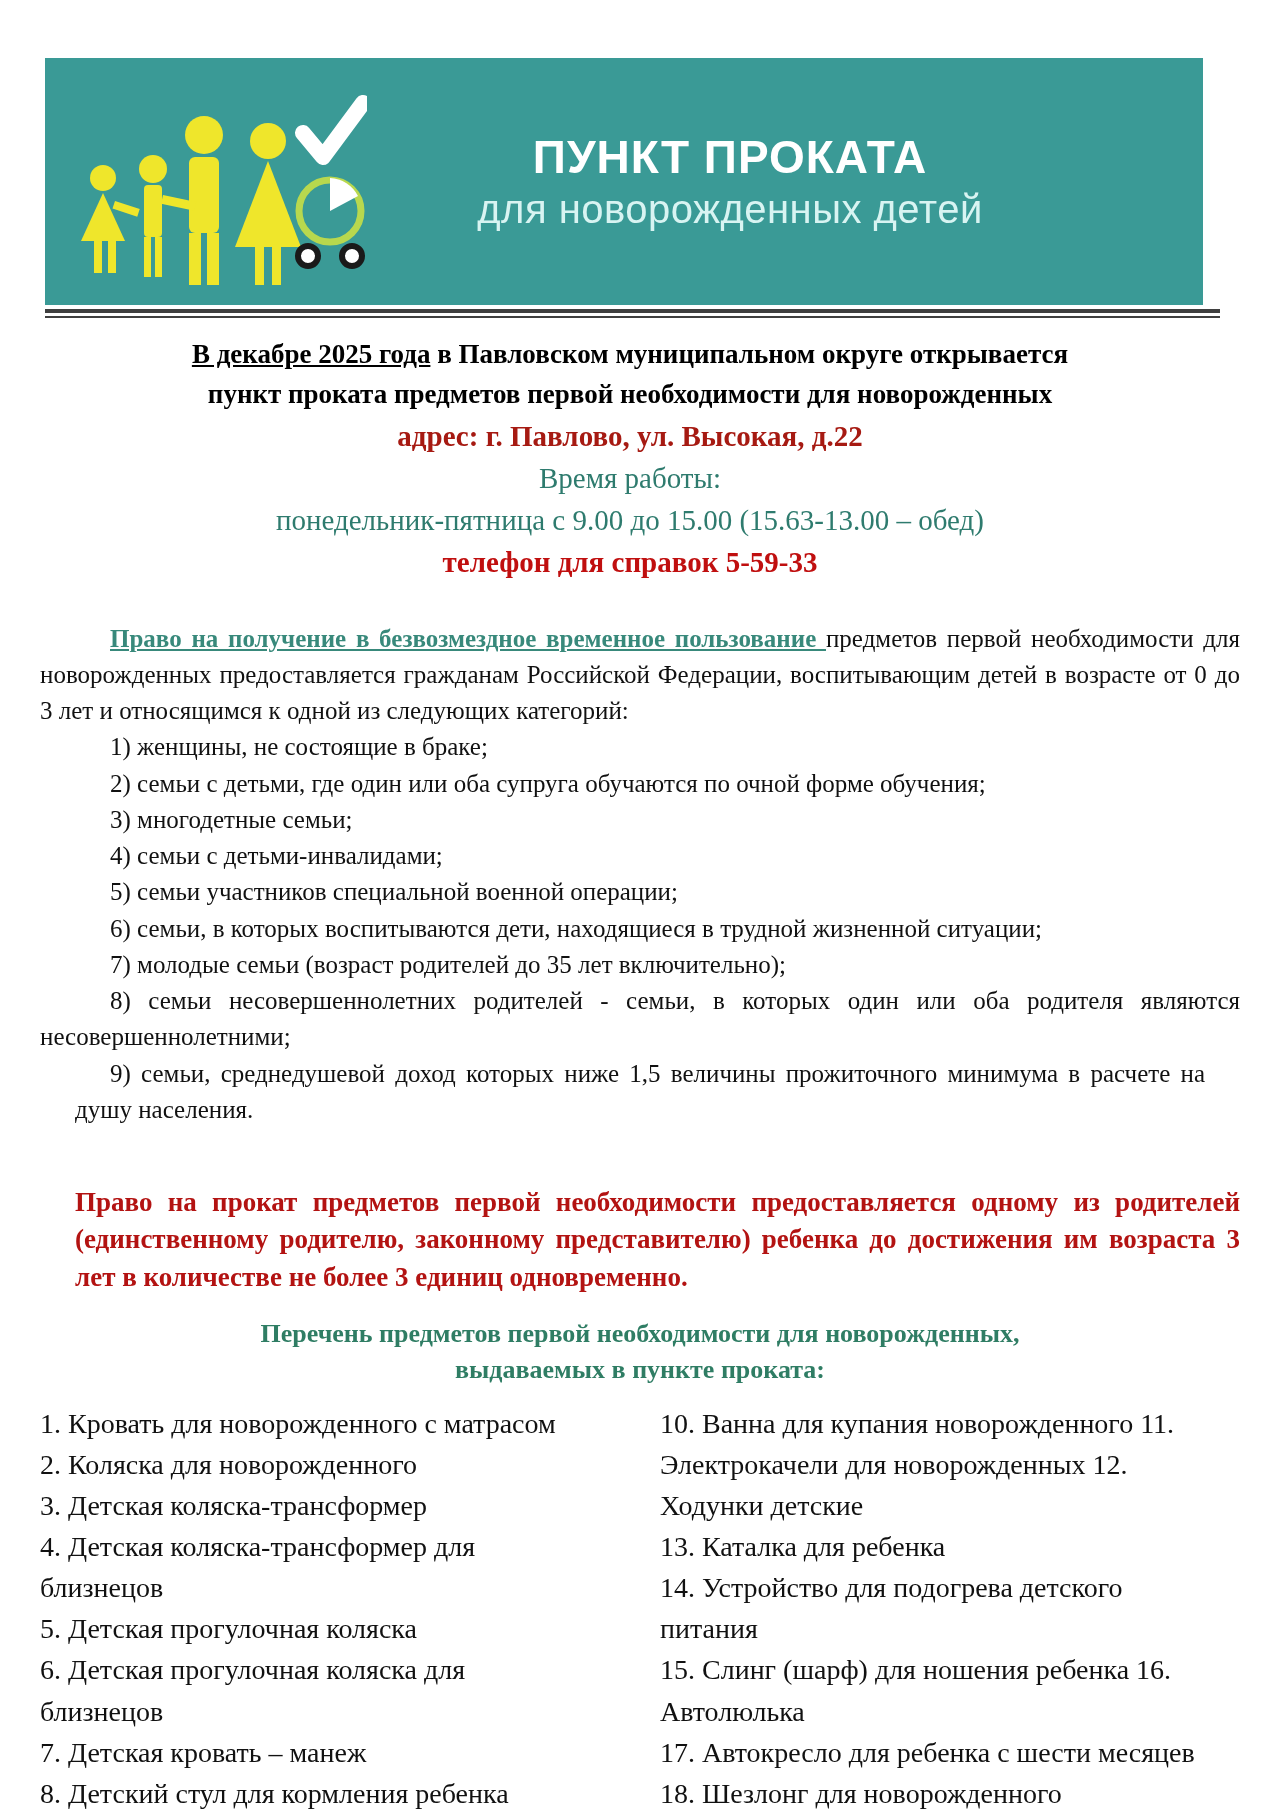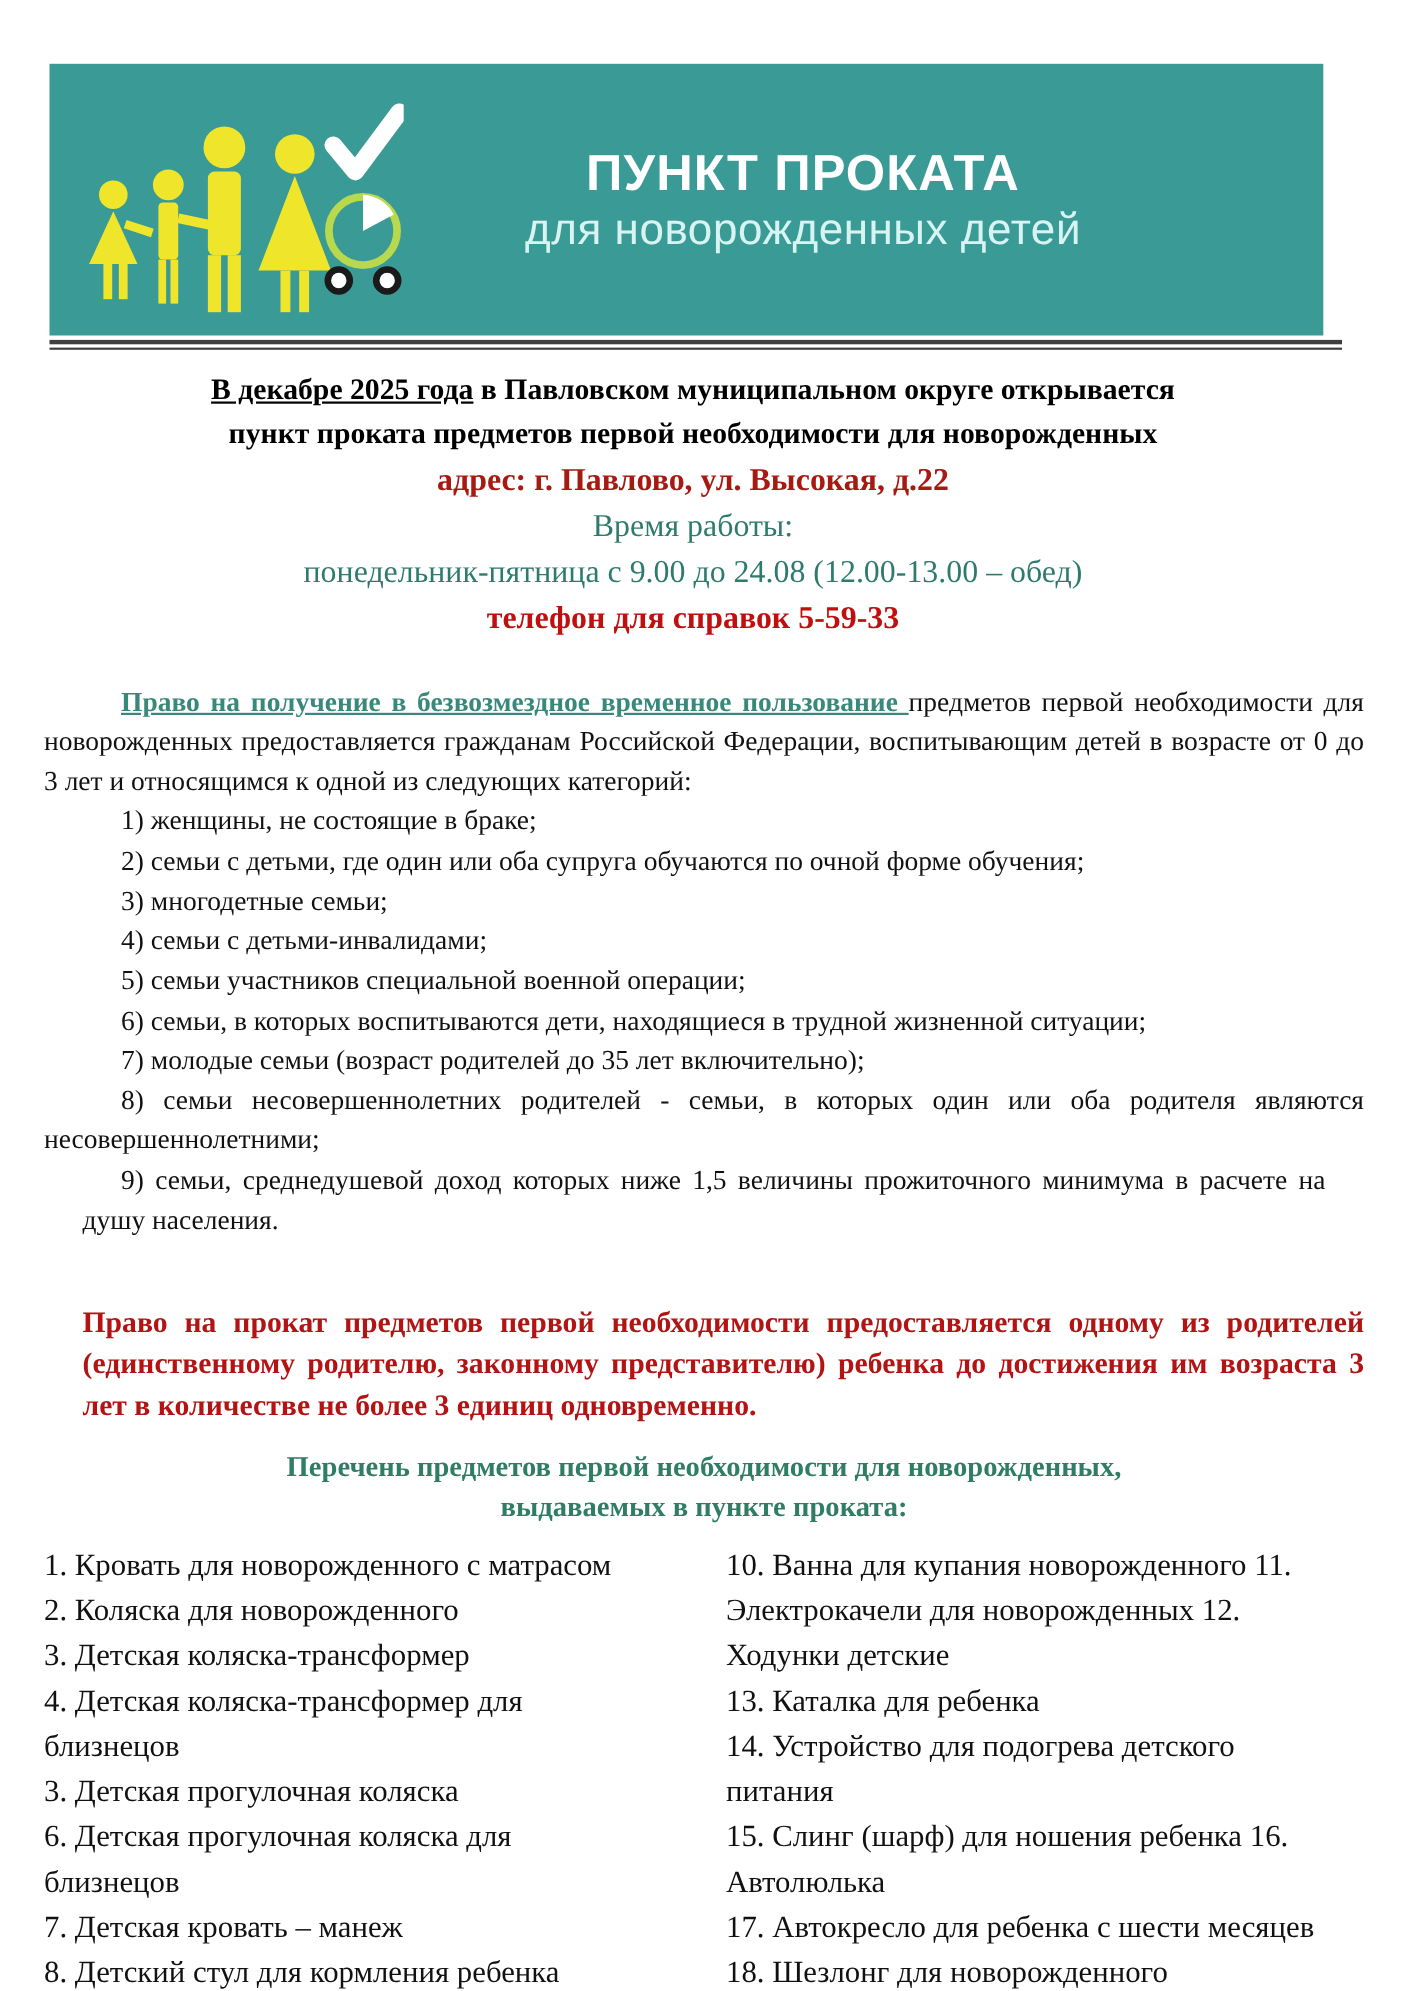--- a/index.html
+++ b/index.html
@@ -141,21 +141,21 @@
     </div>
   </div>
 
   <div class="rule"></div>
 
   <div class="intro">
     <p class="intro-line"><span class="u">В декабре 2025 года</span><span> в Павловском муниципальном округе открывается</span></p>
     <p class="intro-line">пункт проката предметов первой необходимости для новорожденных</p>
     <p class="address">адрес: г. Павлово, ул. Высокая, д.22</p>
     <p class="hours-title">Время работы:</p>
-    <p class="hours">понедельник-пятница с 9.00 до 24.08 (12.00-13.00 – обед)</p>
+    <p class="hours">понедельник-пятница с 9.00 до 15.00 (15.63-13.00 – обед)</p>
     <p class="phone">телефон для справок 5-59-33</p>
   </div>
 
   <p class="law"><span class="law-lead">Право на получение в безвозмездное временное пользование </span><span> предметов первой необходимости для новорожденных предоставляется гражданам Российской Федерации, воспитывающим детей в возрасте от 0 до 3 лет и относящимся к одной из следующих категорий:</span></p>
 
   <p class="cat">1) женщины, не состоящие в браке;</p>
   <p class="cat">2) семьи с детьми, где один или оба супруга обучаются по очной форме обучения;</p>
   <p class="cat">3) многодетные семьи;</p>
   <p class="cat">4) семьи с детьми-инвалидами;</p>
   <p class="cat">5) семьи участников специальной военной операции;</p>
@@ -169,21 +169,21 @@
   <p class="green-h first">Перечень предметов первой необходимости для новорожденных,</p>
   <p class="green-h">выдаваемых в пункте проката:</p>
 
   <div class="cols">
     <div class="col col-left">
       <div class="item-line">1. Кровать для новорожденного с матрасом</div>
       <div class="item-line">2. Коляска для новорожденного</div>
       <div class="item-line">3. Детская коляска-трансформер</div>
       <div class="item-line">4. Детская коляска-трансформер для</div>
       <div class="item-line">близнецов</div>
-      <div class="item-line">3. Детская прогулочная коляска</div>
+      <div class="item-line">5. Детская прогулочная коляска</div>
       <div class="item-line">6. Детская прогулочная коляска для</div>
       <div class="item-line">близнецов</div>
       <div class="item-line">7. Детская кровать – манеж</div>
       <div class="item-line">8. Детский стул для кормления ребенка</div>
       <div class="item-line">9. Пеленальный столик</div>
     </div>
     <div class="col col-right">
       <div class="item-line">10. Ванна для купания новорожденного 11.</div>
       <div class="item-line">Электрокачели для новорожденных 12.</div>
       <div class="item-line">Ходунки детские</div>

